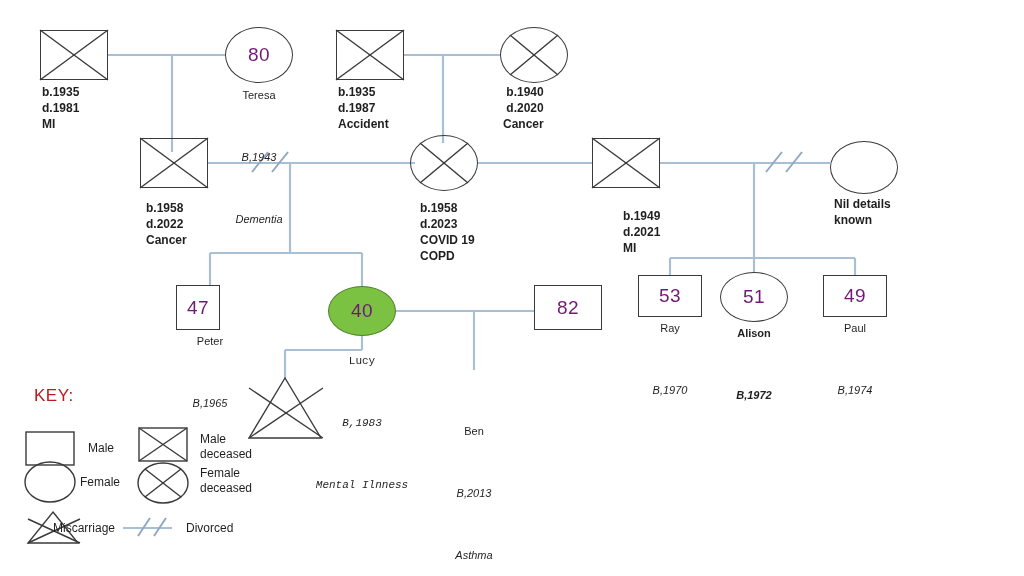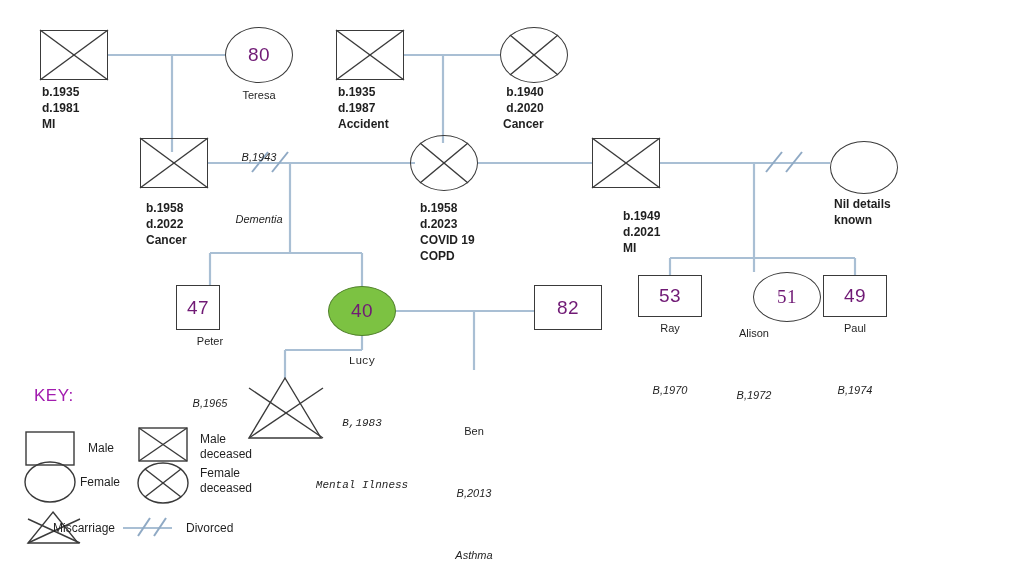--- a/index.html
+++ b/index.html
@@ -12,21 +12,21 @@
   .ellipse{border:1.4px solid #3a3a3a;border-radius:50%;background:transparent;}
   .filled{background:#7cc242;border-color:#4f7f2a;}
   .age{position:absolute;left:0;top:0;width:100%;height:100%;
        display:flex;align-items:center;justify-content:center;
        font-size:19px;color:#701a75;letter-spacing:.5px;}
   .cap{position:absolute;text-align:center;font-size:11px;line-height:14px;color:#1f1f1f;
        white-space:nowrap;}
   .cap i{font-style:italic;display:block;margin-top:48px;}
   .caplen{position:absolute;font-size:12px;line-height:16px;color:#1f1f1f;white-space:nowrap;}
   .caplen div{white-space:nowrap;font-weight:bold;}
-  .keytitle{position:absolute;font-size:17px;color:#a21caf;letter-spacing:.5px;}
+  .keytitle{position:absolute;font-size:17px;color:#b91c1c;letter-spacing:.5px;}
   .keylabel{position:absolute;font-size:12px;line-height:15px;color:#1f1f1f;}
   .keylabel span{display:block;}
 </style>
 </head>
 <body>
 
 <div id="stage">
 
   <svg id="lines" viewBox="0 0 1024 576" xmlns="http://www.w3.org/2000/svg">
     <g stroke="#a9bfd4" stroke-width="2.2" fill="none" stroke-linecap="butt">
@@ -200,24 +200,24 @@
   </div>
 
   <div class="shape box" style="left:638px;top:275px;width:64px;height:42px;">
     <div class="age">53</div>
   </div>
   <div class="cap" style="left:610px;top:321px;width:120px;">
     <span>Ray</span>
     <i>B,1970</i>
   </div>
 
-  <div class="shape ellipse" style="left:753px;top:272px;width:68px;height:50px;font-family:Liberation Serif, serif;">
+  <div class="shape ellipse" style="left:720px;top:272px;width:68px;height:50px;">
     <div class="age">51</div>
   </div>
-  <div class="cap" style="left:694px;top:326px;width:120px;">
+  <div class="cap" style="left:694px;top:326px;width:120px;font-weight:bold;">
     <span>Alison</span>
     <i>B,1972</i>
   </div>
 
   <div class="shape box" style="left:823px;top:275px;width:64px;height:42px;">
     <div class="age">49</div>
   </div>
   <div class="cap" style="left:795px;top:321px;width:120px;">
     <span>Paul</span>
     <i>B,1974</i>

